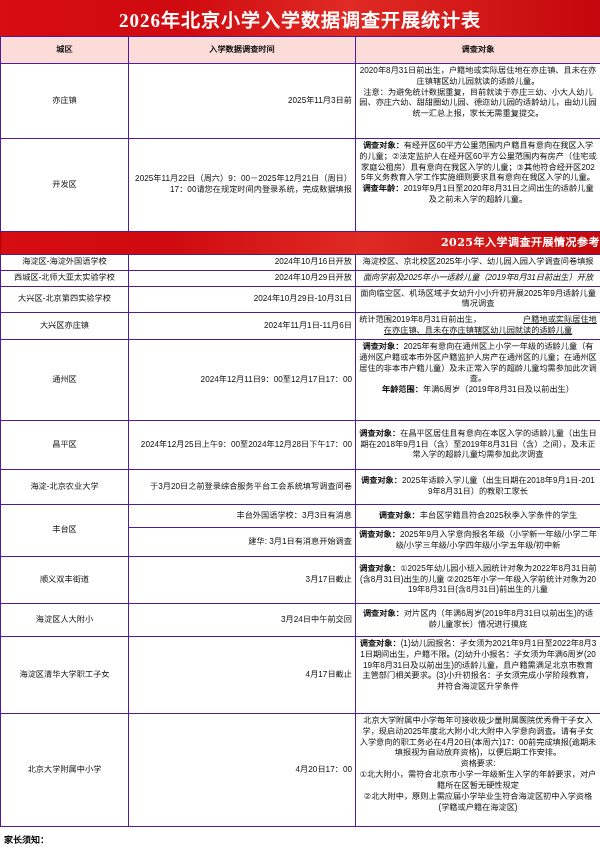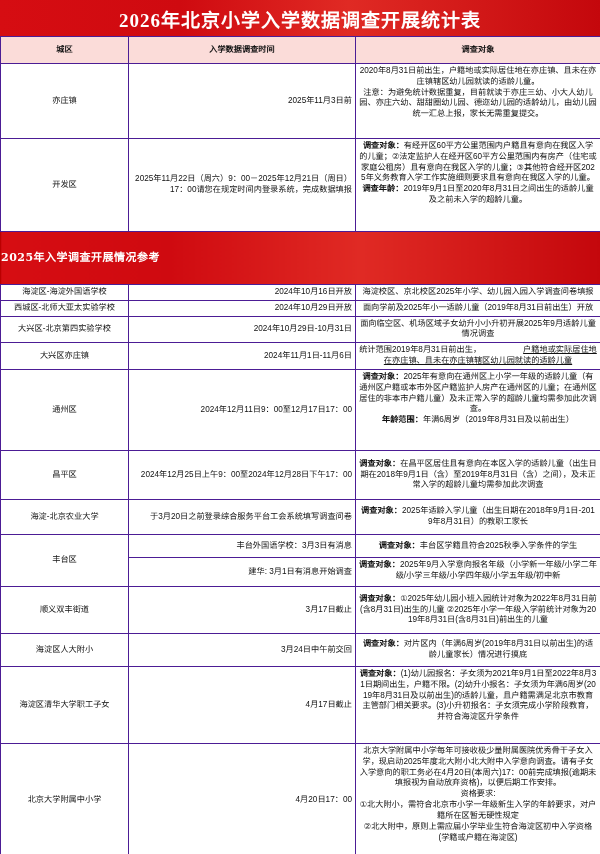--- a/index.html
+++ b/index.html
@@ -87,25 +87,25 @@
   }
   td.target.mid { vertical-align: middle; }
   td.target.topalign { vertical-align: top; }
 
   .b { font-weight: bold; }
   .u { text-decoration: underline; margin-left: 42px; }
 
   tr.section-row td {
     background: linear-gradient(90deg, #d60d12 0%, #cf0a10 28%, #e02a24 60%, #c4070c 100%);
     color: #ffffff;
-    text-align: left;
+    text-align: right;
     font-weight: bold;
     font-size: 11px;
     height: 20px;
-    padding: 16px 0;
+    padding: 1px 0;
     letter-spacing: .5px;
     border-left-color: #b00;
     border-right-color: #b00;
     font-family: "DejaVu Serif", "Liberation Serif", serif;
   }
 
   
   .notes {
     flex: 1 1 auto;
     padding: 6px 4px 0 4px;
@@ -177,21 +177,21 @@
 
       <tr>
         <td class="region">海淀区-海淀外国语学校</td>
         <td class="timing">2024年10月16日开放</td>
         <td class="target mid" style="text-align:center;">海淀校区、京北校区2025年小学、幼儿园入园入学调查问卷填报</td>
       </tr>
 
       <tr>
         <td class="region">西城区-北师大亚太实验学校</td>
         <td class="timing">2024年10月29日开放</td>
-        <td class="target mid" style="text-align:center;">面向学前及2025年小一适龄儿童（2019年8月31日前出生）开放</td>
+        <td class="target mid" style="text-align:center;font-style:italic;">面向学前及2025年小一适龄儿童（2019年8月31日前出生）开放</td>
       </tr>
 
       <tr>
         <td class="region">大兴区-北京第四实验学校</td>
         <td class="timing">2024年10月29日-10月31日</td>
         <td class="target mid" style="text-align:center;margin-left:39px;">面向临空区、机场区域子女幼升小小升初开展2025年9月适龄儿童情况调查</td>
       </tr>
 
       <tr>
         <td class="region">大兴区亦庄镇</td>

